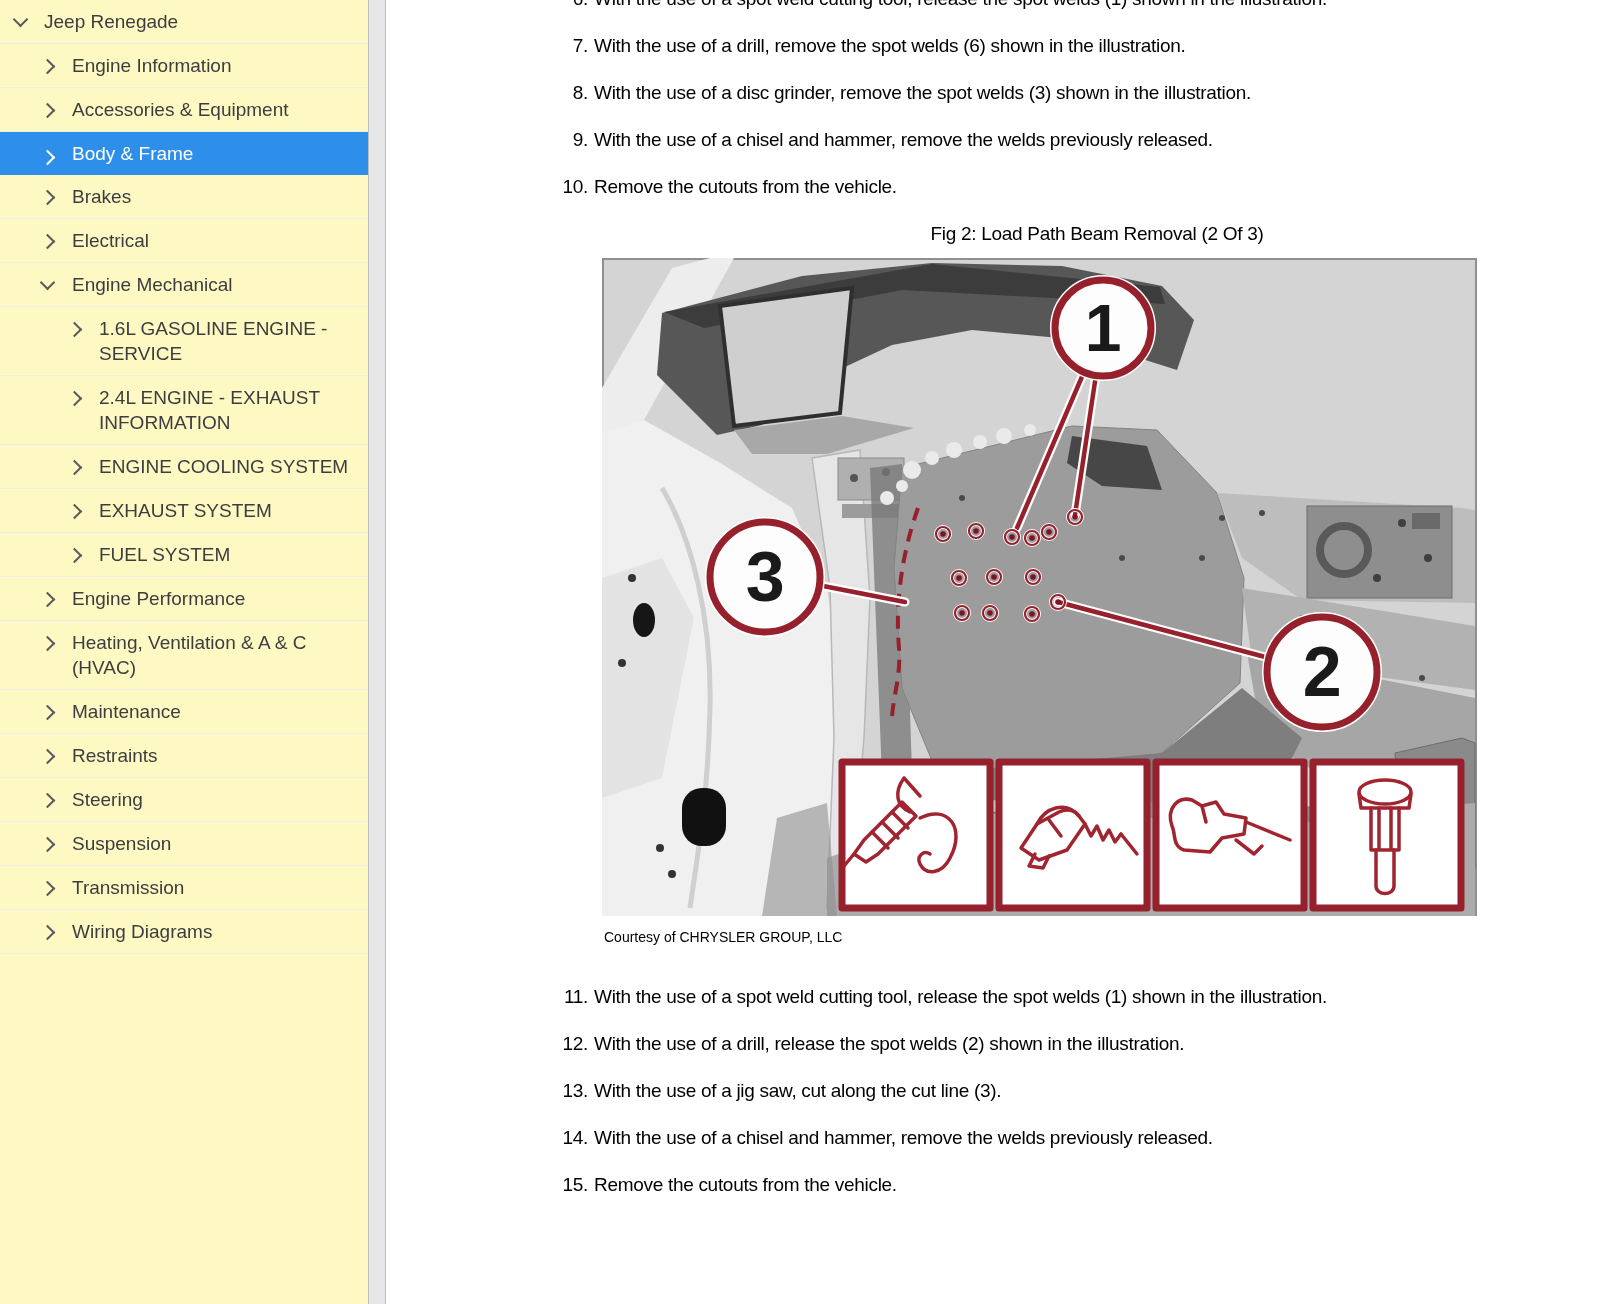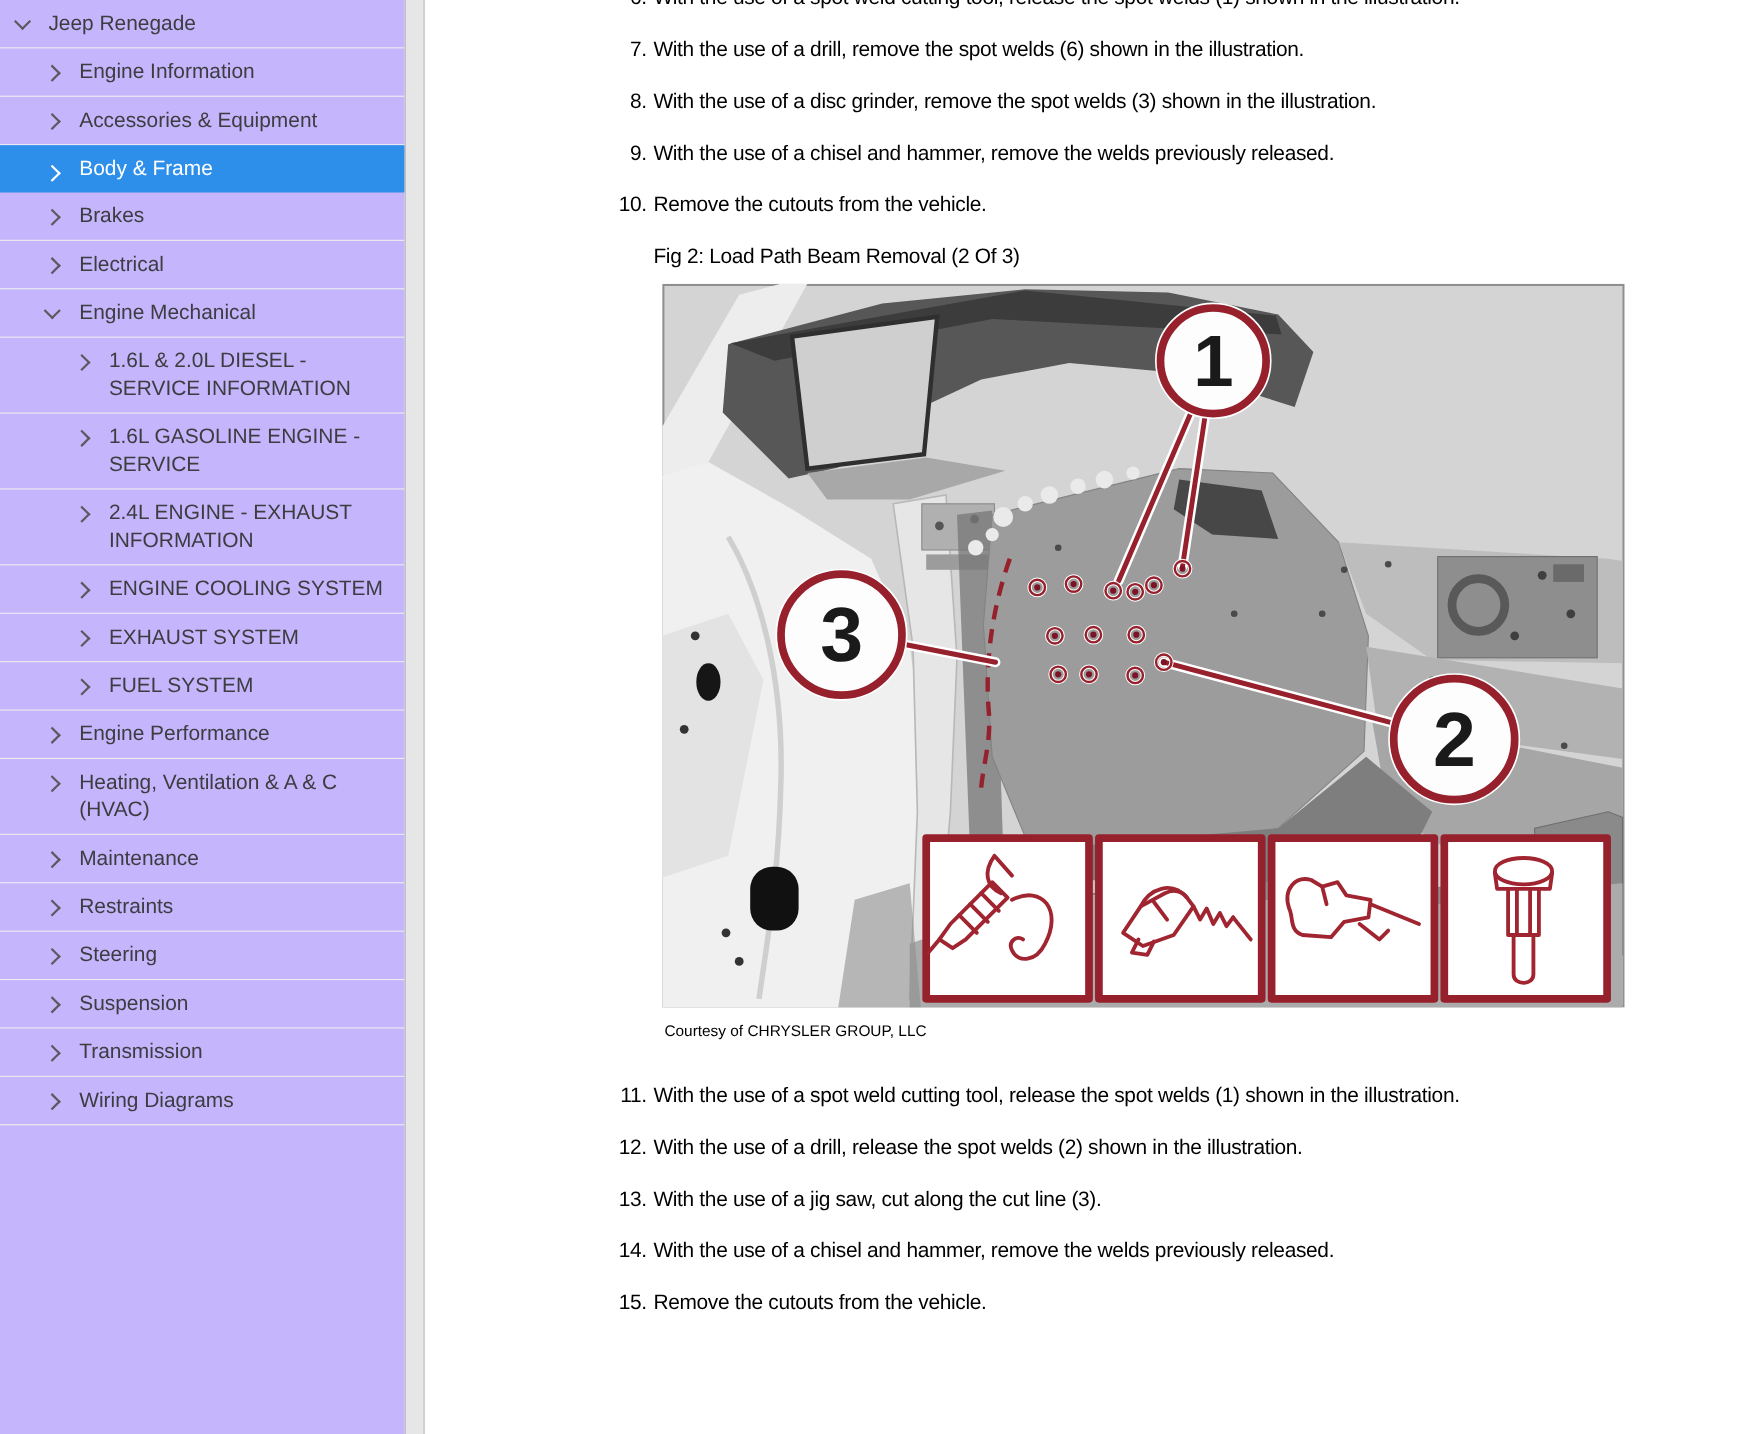--- a/index.html
+++ b/index.html
@@ -1,21 +1,21 @@
 <!DOCTYPE html>
 <html><head>
 <meta charset="utf-8">
 <style>
   html,body{margin:0;padding:0;background:#fff;}
   .app{position:relative;width:1600px;height:1304px;overflow:hidden;
        font-family:"Liberation Sans","DejaVu Sans",sans-serif;background:#fff;}
 
   
   .sidebar{position:absolute;left:0;top:0;width:368px;height:1304px;
-           background:#c4b5fd;overflow:hidden;}
+           background:#fef9c3;overflow:hidden;}
   .nav-item{display:flex;align-items:flex-start;padding:9px 8px 9px 0;
             line-height:25px;font-size:19px;color:#3d3d40;cursor:default;
             border-bottom:1px solid #ededee;}
   .nav-item .label{flex:1 1 auto;}
   .chev{width:9px;height:9px;flex:0 0 aupx;flex-shrink:0;
         border-right:2.2px solid #5a5a5e;border-bottom:2.2px solid #5a5a5e;
         transform:rotate(-45deg);margin-top:8px;}
   .lvl0 .chev{margin-left:15px;margin-right:18px;}
   .lvl1 .chev{margin-left:42px;margin-right:19px;}
   .lvl2 .chev{margin-left:69px;margin-right:19px;}
@@ -29,21 +29,21 @@
           background:#e6e6e6;border-left:1px solid #bcbcbc;border-right:1px solid #bcbcbc;
           box-sizing:border-box;}
 
   
   .content{position:absolute;left:386px;top:0;width:1214px;height:1304px;
            color:#000;font-size:19px;letter-spacing:-0.3px;}
   .steps-top{margin-top:-12px;}
   .step{display:flex;line-height:21px;margin-bottom:26px;}
   .step .num{flex:0 0 202px;text-align:right;}
   .step .txt{margin-left:6px;white-space:nowrap;}
-  .fig-caption{margin:14px 0 0 208px;line-height:21px;}
+  .fig-caption{margin:14px 0 0 208px;line-height:21px;text-align:center;}
   .figurebox{margin:14px 0 0 216px;width:875px;height:658px;}
   .credit{margin:13px 0 0 218px;font-size:14px;letter-spacing:0;line-height:17px;}
   .steps-bottom{margin-top:40px;}
 </style>
 </head>
 <body>
 
 <div class="app">
 
   <aside class="sidebar">
@@ -78,24 +78,20 @@
         <div class="nav-item lvl1">
           <span class="chev"></span>
           <span class="label">Electrical</span>
         </div>
 
         <div class="nav-item expanded lvl1">
           <span class="chev"></span>
           <span class="label">Engine Mechanical</span>
         </div>
 
-        <div class="nav-item lvl2">
-          <span class="chev"></span>
-          <span class="label">1.6L &amp; 2.0L DIESEL - SERVICE INFORMATION</span>
-        </div>
 
         <div class="nav-item lvl2">
           <span class="chev"></span>
           <span class="label">1.6L GASOLINE ENGINE - SERVICE</span>
         </div>
 
         <div class="nav-item lvl2">
           <span class="chev"></span>
           <span class="label">2.4L ENGINE - EXHAUST INFORMATION</span>
         </div>

